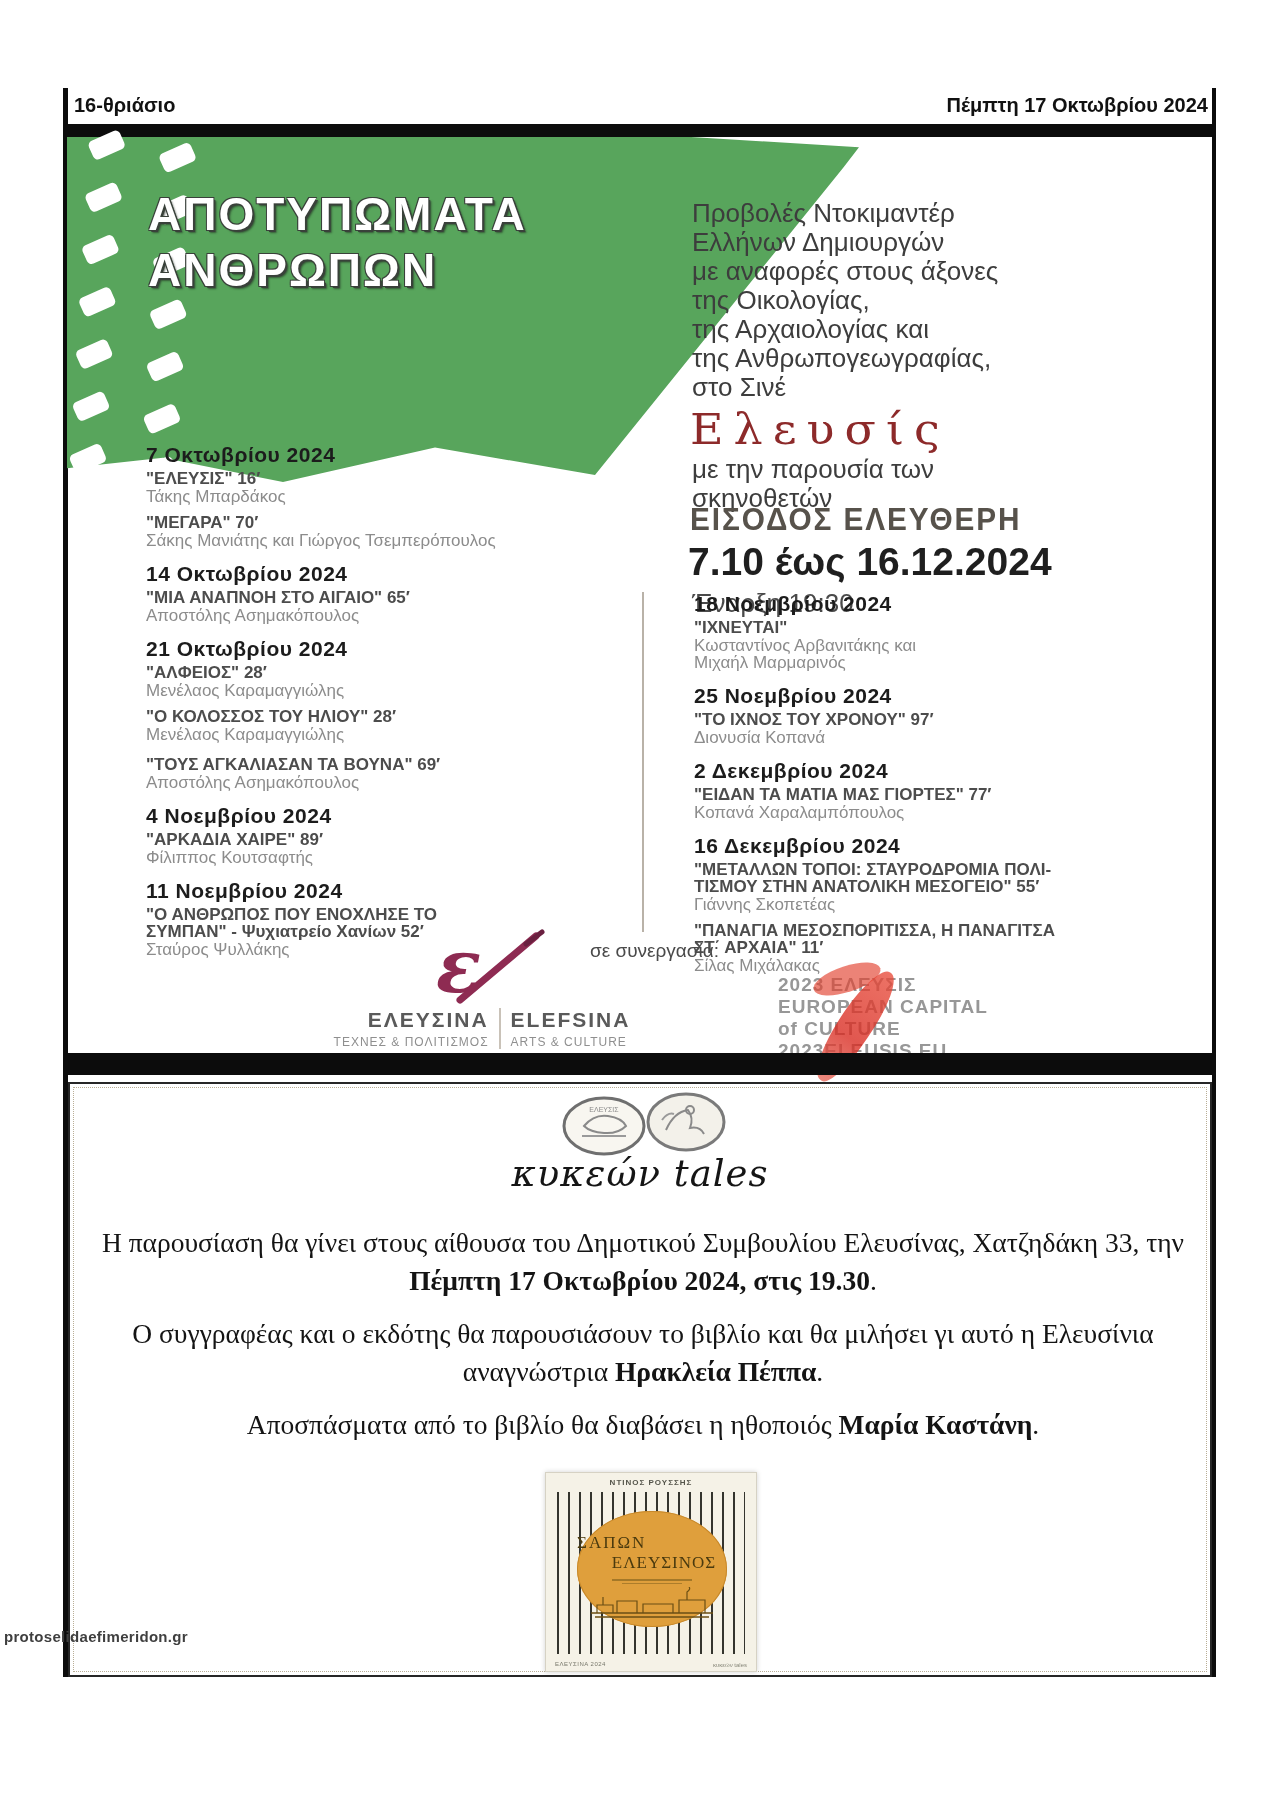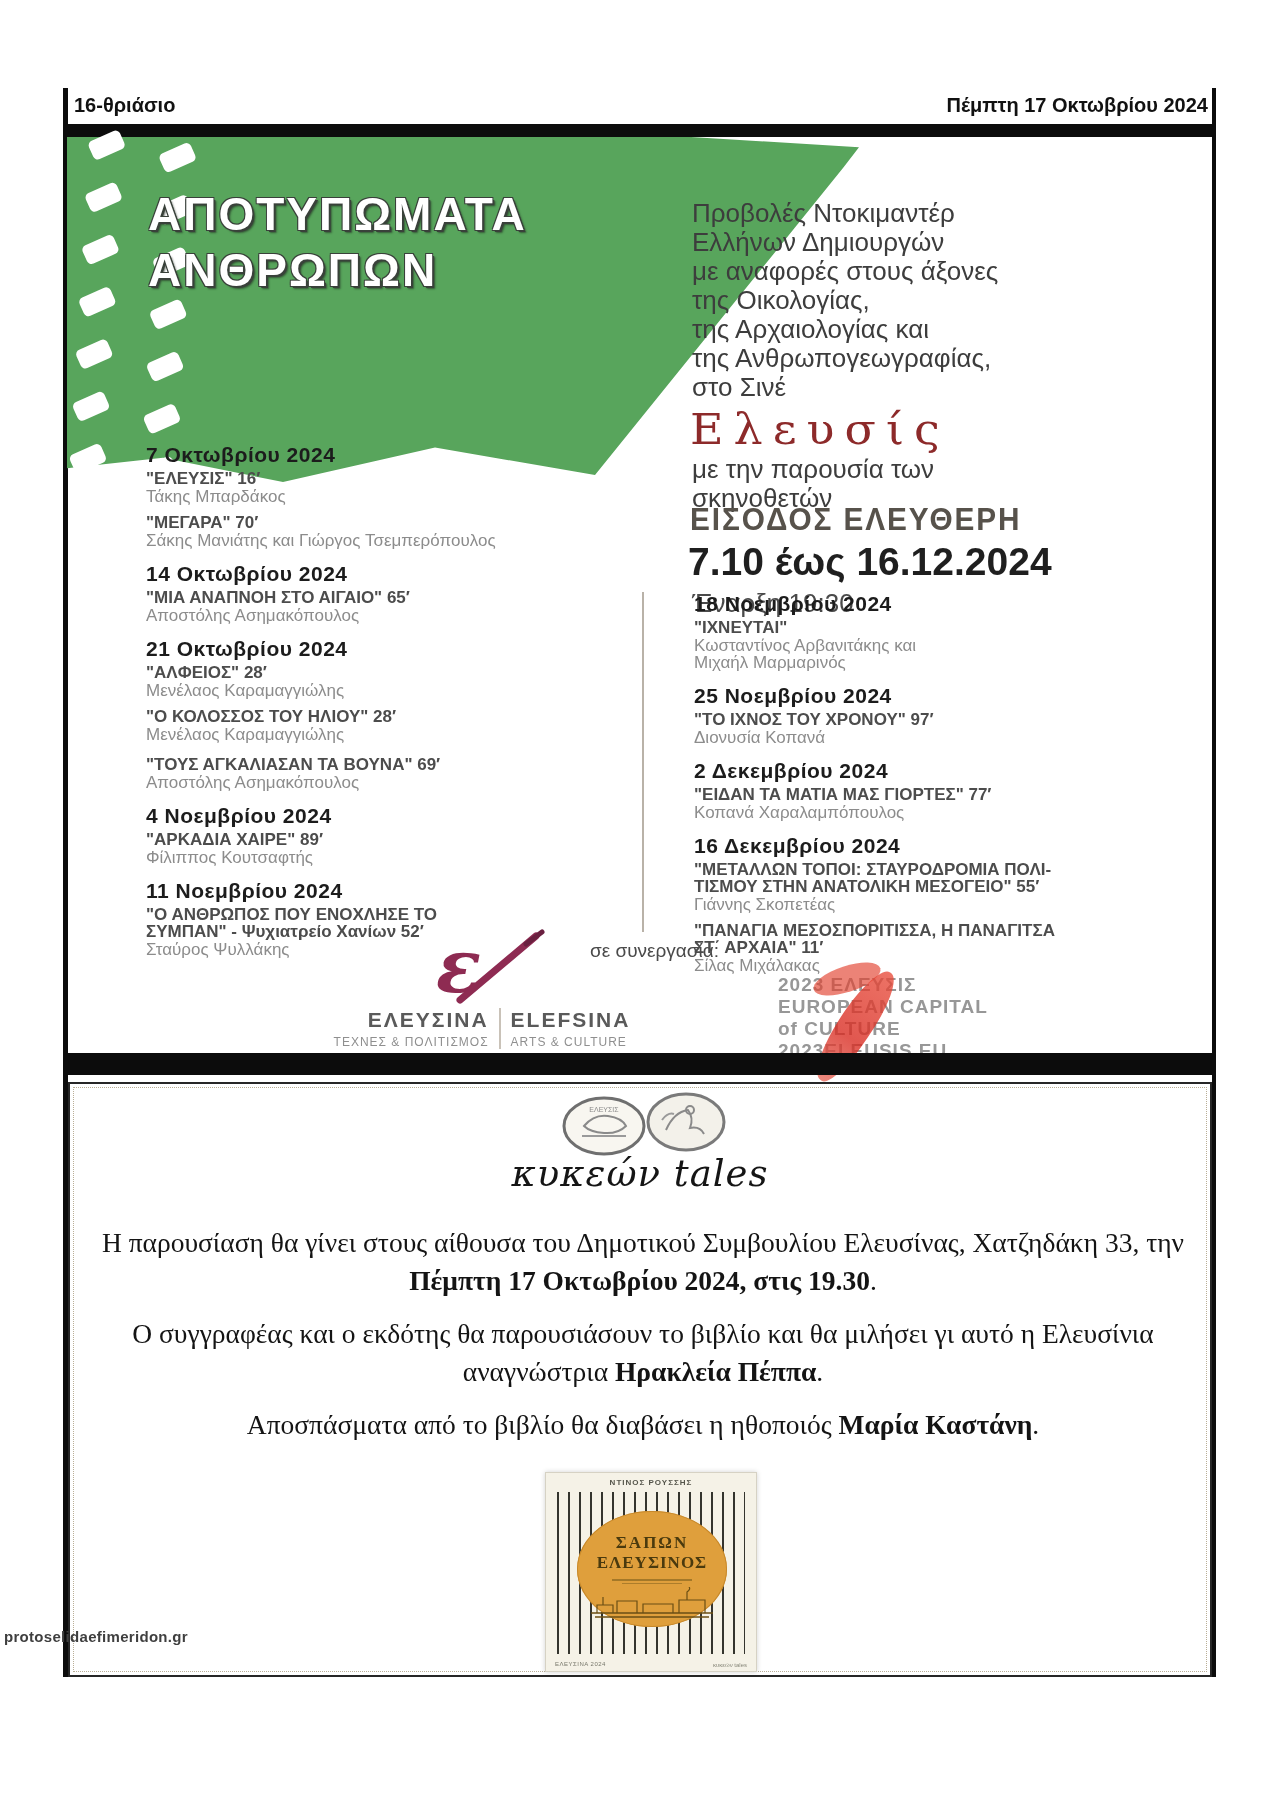--- a/index.html
+++ b/index.html
@@ -79,24 +79,24 @@
 
   
   .cover { left:545px; top:1472px; width:212px; height:200px; background:#f5f2e7;
     border:1px solid #d6d2c4; box-shadow:0 0 5px rgba(0,0,0,.18); }
   .cover-author { position:absolute; left:0; top:5px; width:100%; text-align:center;
     font-size:8px; letter-spacing:1px; color:#55554b; font-weight:bold; }
   .cover-stripes { position:absolute; left:11px; right:11px; top:19px; bottom:17px;
     background:repeating-linear-gradient(90deg,#34342e 0 2px,transparent 2px 11px); }
   .cover-oval { position:absolute; left:31px; top:38px; width:150px; height:116px;
     background:#df9f3c; border-radius:50%; box-shadow:0 0 0 1px #c7882a inset; }
-  .cover-t1 { position:absolute; left:0; top:22px; width:100%; text-align:center;
-    font-family:"Liberation Serif", serif; font-weight:bold; font-size:17px; letter-spacing:2px; color:#4a3a0e; }
-  .cover-t2 { position:absolute; left:0; top:42px; width:100%; text-align:center;
-    font-family:"Liberation Serif", serif; font-weight:bold; font-size:17px; letter-spacing:1px; color:#4a3a0e; }
+  .cover-t1 { position:absolute; left:0; top:22px; width:100%; 
+    font-family:"Liberation Serif", serif; font-weight:normal; font-size:17px; letter-spacing:2px; color:#4a3a0e; }
+  .cover-t2 { position:absolute; left:12px; top:42px; width:100%; text-align:center;
+    font-family:"Liberation Serif", serif; font-weight:normal; font-size:17px; letter-spacing:1px; color:#4a3a0e; }
   .cover-sub { position:absolute; left:35px; top:68px; width:80px; height:2px; background:#8a681f; opacity:.7; }
   .cover-sub2 { position:absolute; left:45px; top:72px; width:60px; height:1px; background:#8a681f; opacity:.6; }
   .cover-bl { position:absolute; left:9px; bottom:4px; font-size:6px; color:#77776b; letter-spacing:.5px; }
   .cover-br { position:absolute; right:9px; bottom:3px; font-size:6px; color:#88887a; text-align:right; }
 
   .watermark { left:4px; top:1628px; font-size:15px; font-weight:bold; color:#3f3f3f; letter-spacing:.3px; }
 </style>
 </head>
 <body>
 

